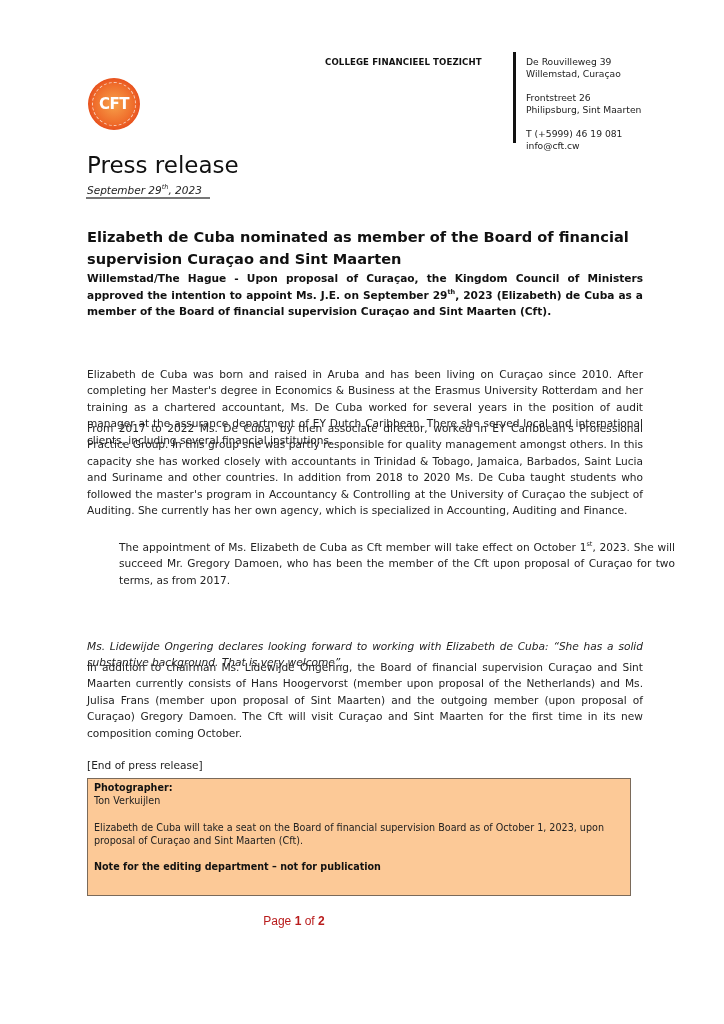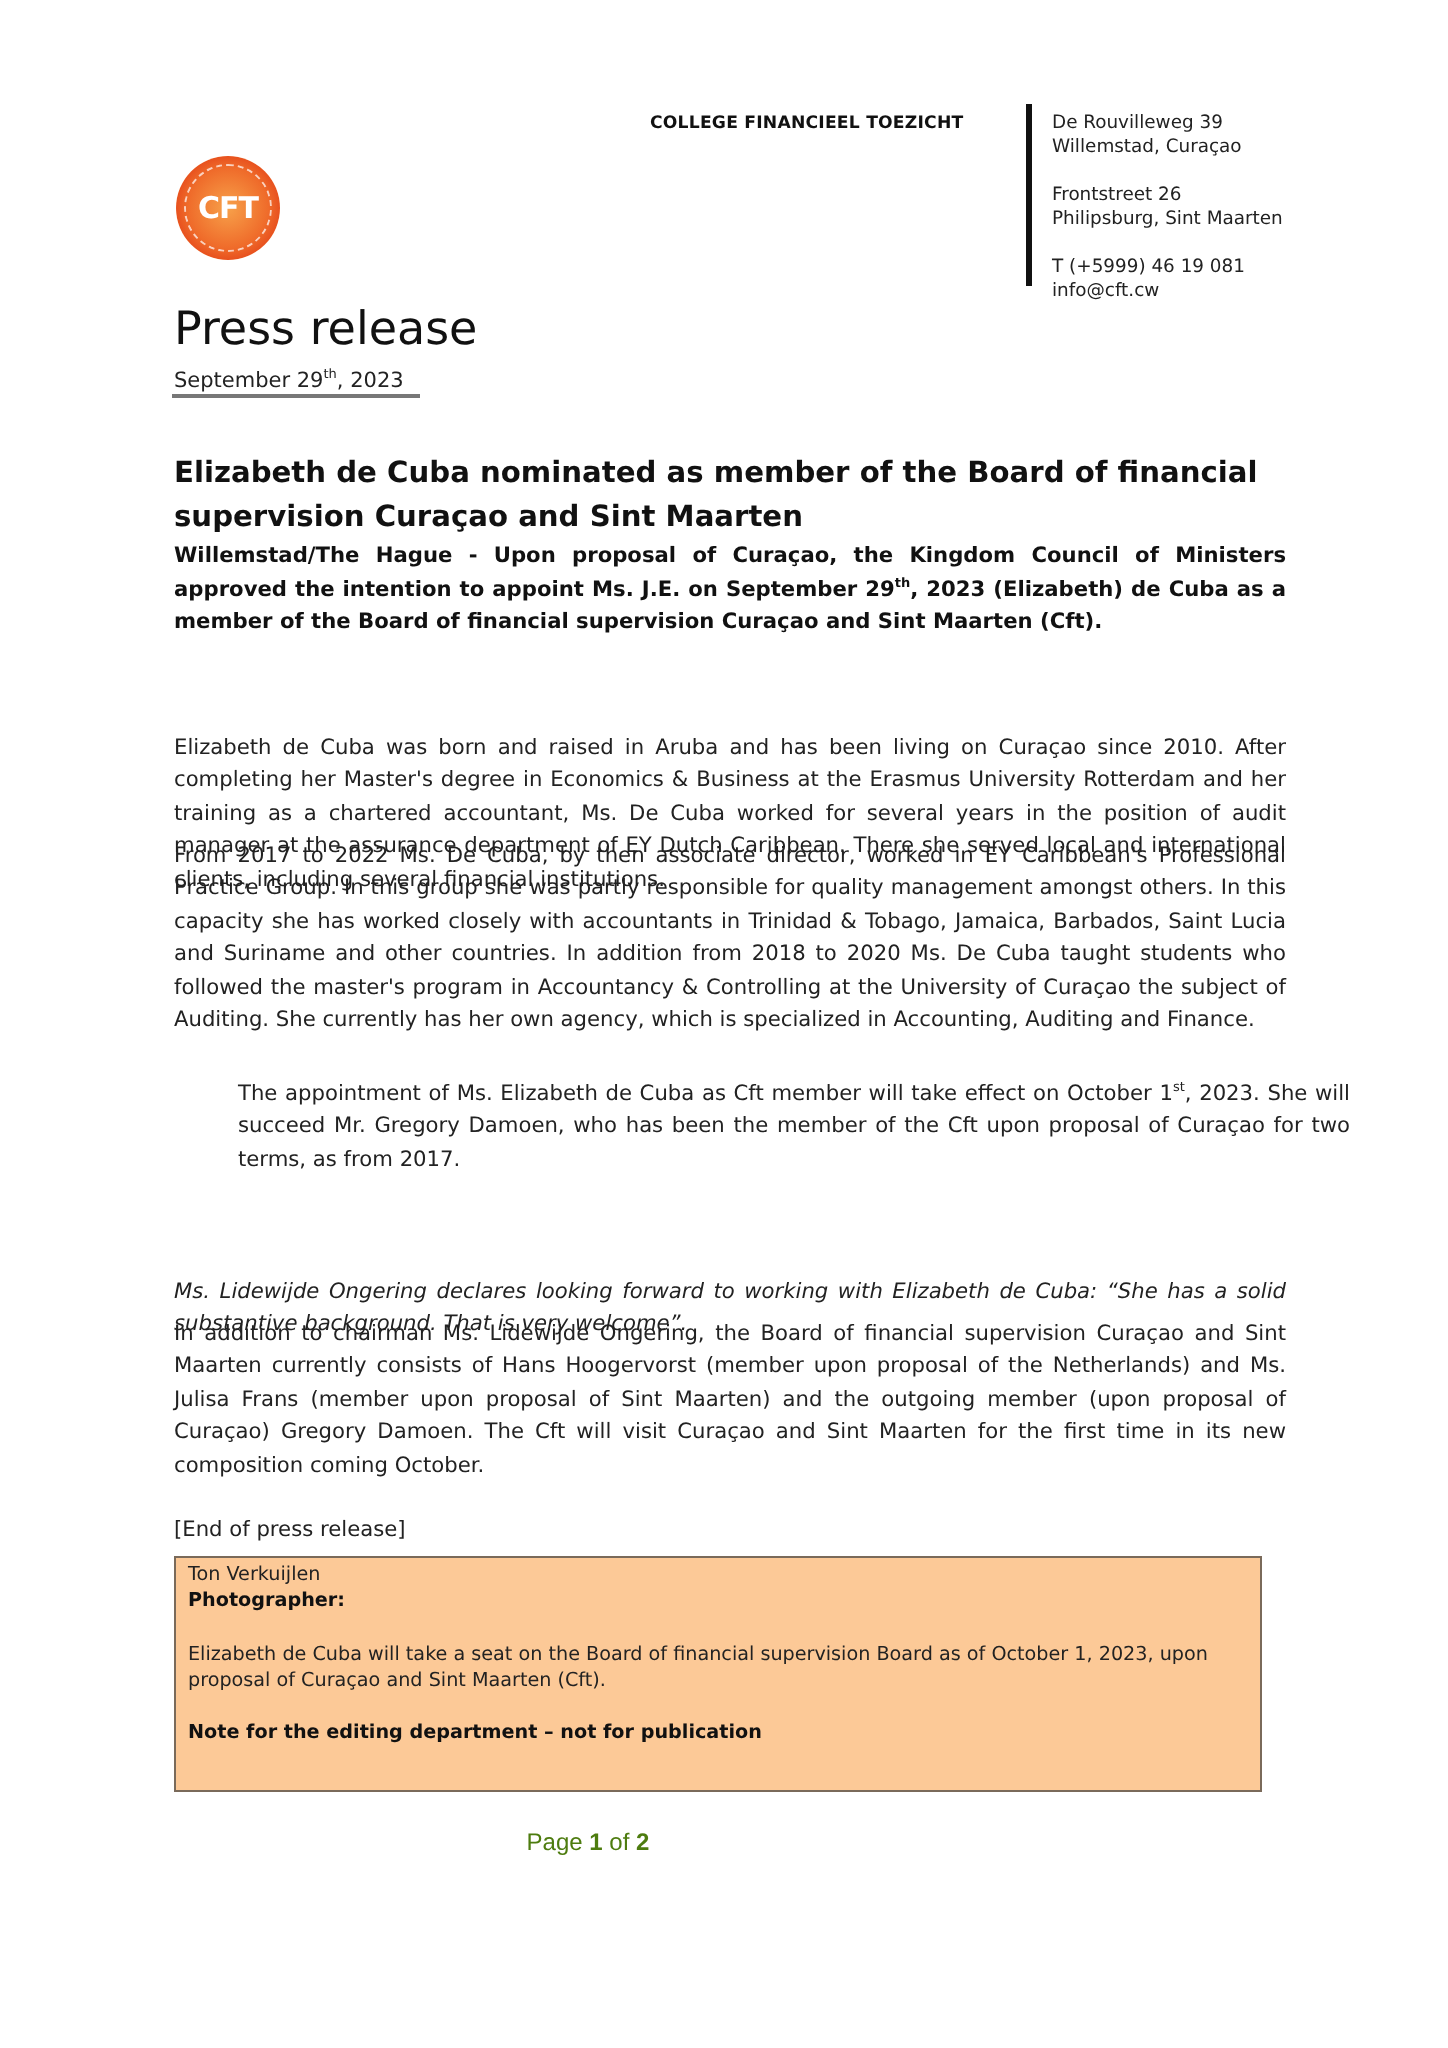--- a/index.html
+++ b/index.html
@@ -8,39 +8,39 @@
   .logo { position: absolute; left: 88px; top: 78px; width: 52px; height: 52px; border-radius: 50%;
           background: radial-gradient(circle, #f7a14a 0%, #ef6b2a 55%, #e8521f 70%, #f07a3a 71%, #e85a22 100%);
           display: flex; align-items: center; justify-content: center; }
   .logo-ring { position: absolute; inset: 4px; border-radius: 50%; border: 1px dashed rgba(255,255,255,0.7); }
   .logo-text { color: #fff; font-weight: bold; font-size: 15px; letter-spacing: -0.5px; position: relative; }
   .org { position: absolute; left: 325px; top: 57px; font-size: 8.6px; font-weight: bold; letter-spacing: 0.1px; }
   .vbar { position: absolute; left: 513px; top: 52px; width: 3px; height: 91px; background: #111; }
   .addr { position: absolute; left: 526px; top: 56px; font-size: 9.2px; line-height: 12px; color: #222; }
   .addr .blk { margin-bottom: 12px; }
   .title { position: absolute; left: 87px; top: 152px; font-size: 23px; color: #111; }
-  .date { position: absolute; left: 87px; top: 183px; font-size: 10.5px; color: #222; }
+  .date { position: absolute; left: 87px; top: 183px; font-size: 10.5px; color: #222; font-style: italic; }
   .date sup { font-size: 6.5px; }
   .rule { position: absolute; left: 86px; top: 197px; width: 124px; height: 2px; background: #777; }
   .headline { position: absolute; left: 87px; top: 211px; width: 560px; font-size: 14.6px; font-weight: bold; line-height: 22px; margin-top: 15px; }
   .lead { position: absolute; left: 87px; top: 270px; width: 556px; font-size: 10.6px; font-weight: bold; line-height: 16.5px; text-align: justify; }
   .para { position: absolute; left: 87px; width: 556px; font-size: 10.6px; line-height: 16.4px; text-align: justify; color: #222; }
   .para sup, .lead sup { font-size: 6.5px; line-height: 0; }
   .p1 { top: 334px; margin-top: 32px; }
   .p2 { top: 420px; }
   .p3 { top: 539px; margin-left: 32px; }
   .p4 { top: 638px; font-style: italic; }
   .p5 { top: 659px; }
   .p6 { top: 757px; }
   .box { position: absolute; left: 87px; top: 778px; width: 530px; height: 112px; padding: 2px 6px;
          background: #fcc997; border: 1px solid #7a6a5a; font-size: 9.6px; line-height: 13.3px; color: #222; }
   .box b { color: #111; }
   .box .gap { height: 13px; }
   .footer { position: absolute; left: 0; width: 588px; top: 914px; text-align: center; font-size: 12px;
-            font-family: "Liberation Sans", sans-serif; color: #4d7c0f; }
+            font-family: "Liberation Sans", sans-serif; color: #b91c1c; }
 </style>
 </head>
 <body>
 
 <div class="logo">
   <div class="logo-ring"></div>
   <span class="logo-text">CFT</span>
 </div>
 
 <div class="org">COLLEGE FINANCIEEL TOEZICHT</div>
@@ -69,21 +69,21 @@
 <div class="lead"><span>Willemstad/The Hague - Upon proposal of Curaçao, the Kingdom Council of Ministers approved the intention to appoint Ms. J.E. on September 29</span><sup>th</sup><span>, 2023 (Elizabeth) de Cuba as a member of the Board of financial supervision Curaçao and Sint Maarten (Cft).</span></div>
 
 <div class="para p1">Elizabeth de Cuba was born and raised in Aruba and has been living on Curaçao since 2010. After completing her Master's degree in Economics &amp; Business at the Erasmus University Rotterdam and her training as a chartered accountant, Ms. De Cuba worked for several years in the position of audit manager at the assurance department of EY Dutch Caribbean. There she served local and international clients, including several financial institutions.</div>
 <div class="para p2">From 2017 to 2022 Ms. De Cuba, by then associate director, worked in EY Caribbean's Professional Practice Group. In this group she was partly responsible for quality management amongst others. In this capacity she has worked closely with accountants in Trinidad &amp; Tobago, Jamaica, Barbados, Saint Lucia and Suriname and other countries. In addition from 2018 to 2020 Ms. De Cuba taught students who followed the master's program in Accountancy &amp; Controlling at the University of Curaçao the subject of Auditing. She currently has her own agency, which is specialized in Accounting, Auditing and Finance.</div>
 <div class="para p3"><span>The appointment of Ms. Elizabeth de Cuba as Cft member will take effect on October 1</span><sup>st</sup><span>, 2023. She will succeed Mr. Gregory Damoen, who has been the member of the Cft upon proposal of Curaçao for two terms, as from 2017.</span></div>
 <div class="para p4">Ms. Lidewijde Ongering declares looking forward to working with Elizabeth de Cuba: “She has a solid substantive background. That is very welcome”.</div>
 <div class="para p5">In addition to chairman Ms. Lidewijde Ongering, the Board of financial supervision Curaçao and Sint Maarten currently consists of Hans Hoogervorst (member upon proposal of the Netherlands) and Ms. Julisa Frans (member upon proposal of Sint Maarten) and the outgoing member (upon proposal of Curaçao) Gregory Damoen. The Cft will visit Curaçao and Sint Maarten for the first time in its new composition coming October.</div>
 <div class="para p6">[End of press release]</div>
 
 <div class="box">
+  <div><b>Photographer:</b></div>
   <div>Ton Verkuijlen</div>
-  <div><b>Photographer:</b></div>
   <div class="gap"></div>
   <div>Elizabeth de Cuba will take a seat on the Board of financial supervision Board as of October 1, 2023, upon proposal of Curaçao and Sint Maarten (Cft).</div>
   <div class="gap"></div>
   <div><b>Note for the editing department – not for publication</b></div>
 </div>
 
 <div class="footer"><span>Page</span> <b>1</b> <span>of</span> <b>2</b></div>
 
 </body></html>

